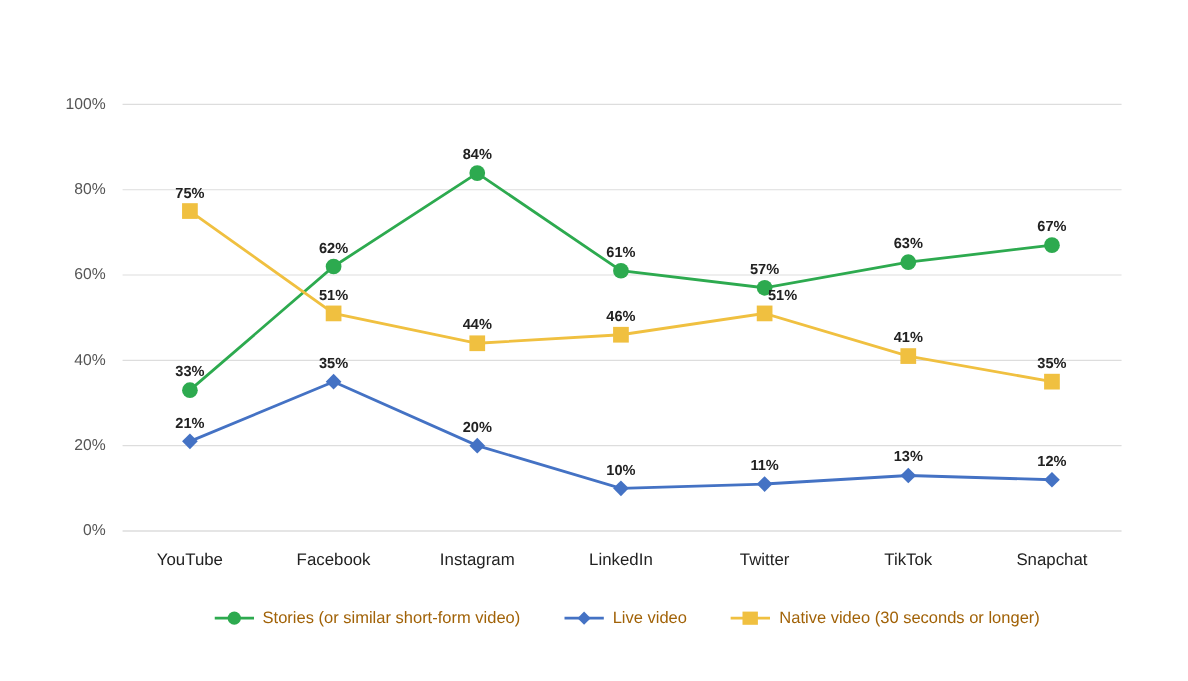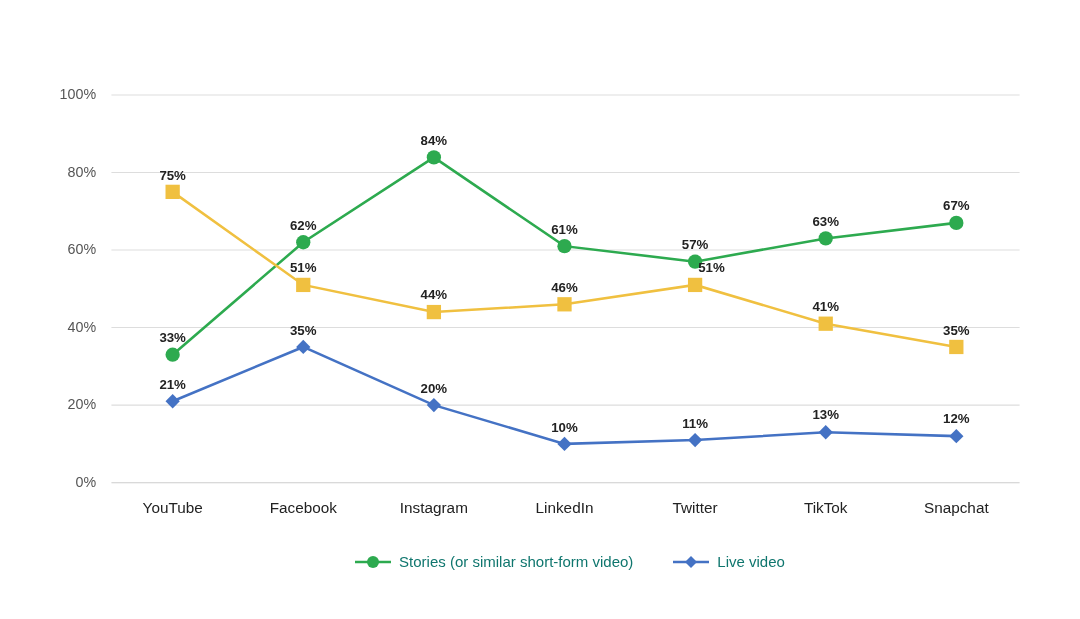--- a/index.html
+++ b/index.html
@@ -29,21 +29,21 @@
       gap: 40px;
       margin-top: 14px;
       padding-left: 60px;
       flex-wrap: wrap;
     }
     .legend-item {
       display: flex;
       align-items: center;
       gap: 8px;
       font-size: 15px;
-      color: #0f766e;
+      color: #a16207;
     }
   </style>
 </head>
 <body>
 
 <div class="chart-container">
   <svg class="chart" viewBox="0 0 980 440">
 
     <line x1="70" y1="400" x2="960" y2="400" stroke="#ccc" stroke-width="1"></line>
     <line x1="70" y1="324" x2="960" y2="324" stroke="#ddd" stroke-width="1"></line>
@@ -131,13 +131,20 @@
     </svg>
     <span>Stories (or similar short-form video)</span>
   </div>
   <div class="legend-item">
     <svg width="36" height="18">
       <line x1="0" y1="9" x2="36" y2="9" stroke="#4472c4" stroke-width="2.5"></line>
       <polygon points="18,3 24,9 18,15 12,9" fill="#4472c4"></polygon>
     </svg>
     <span>Live video</span>
   </div>
+  <div class="legend-item">
+    <svg width="36" height="18">
+      <line x1="0" y1="9" x2="36" y2="9" stroke="#f0c040" stroke-width="2.5"></line>
+      <rect x="11" y="3" width="14" height="12" fill="#f0c040"></rect>
+    </svg>
+    <span>Native video (30 seconds or longer)</span>
+  </div>
 </div>
 
 </body></html>

